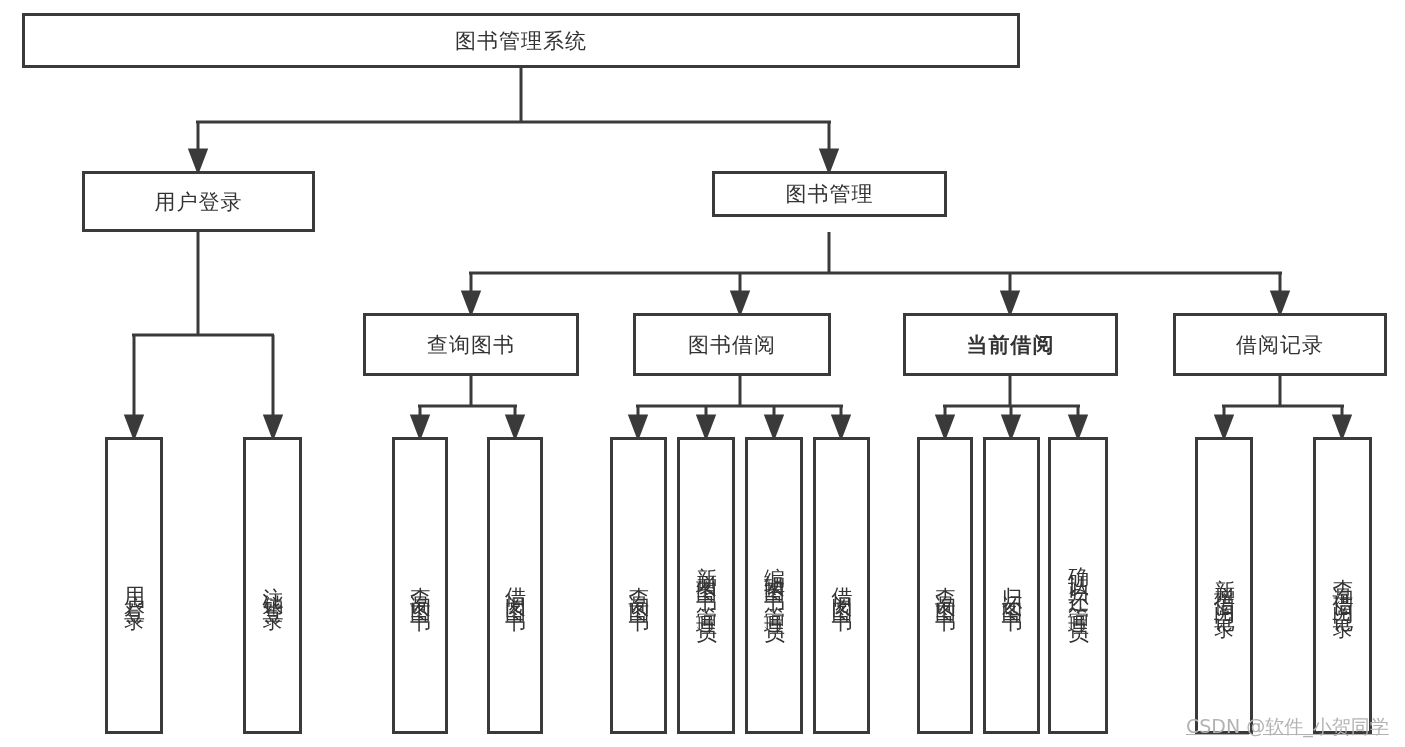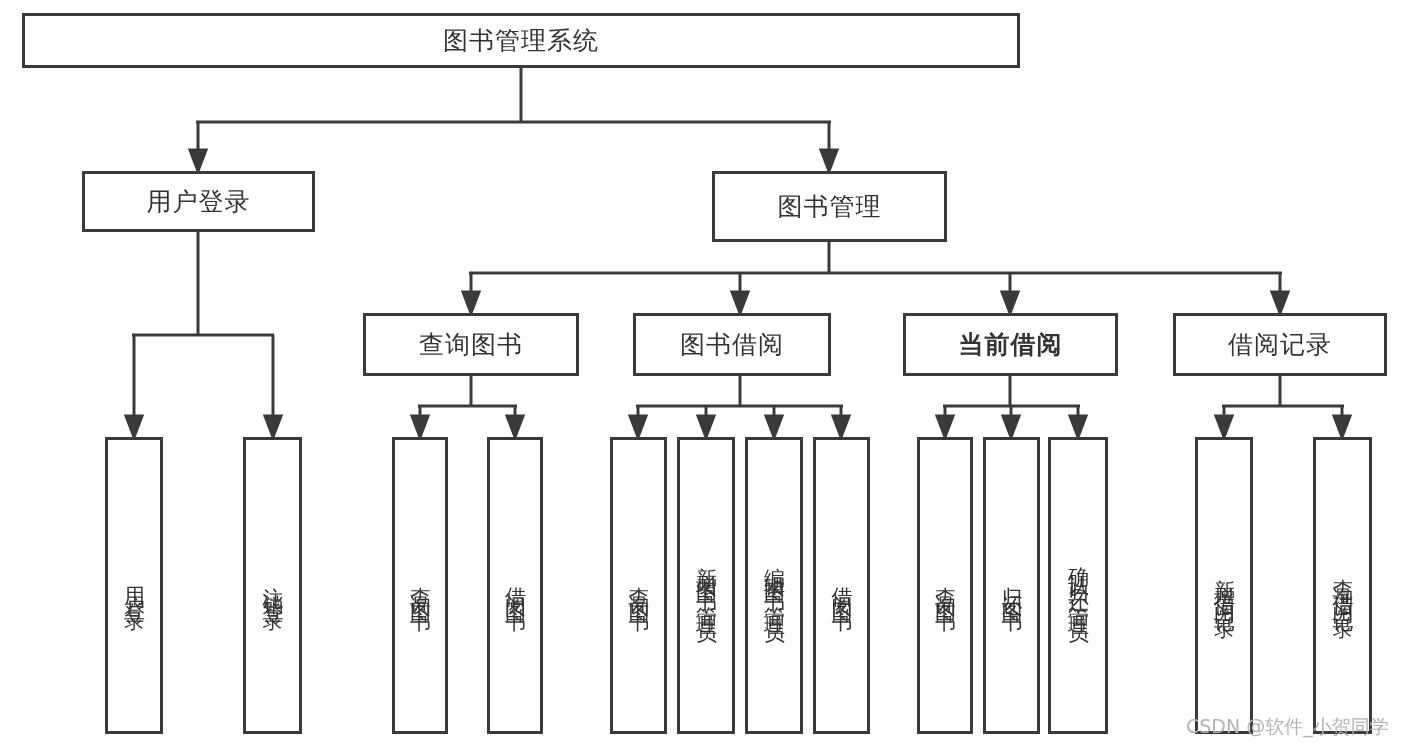--- a/index.html
+++ b/index.html
@@ -26,40 +26,41 @@
     box-sizing: border-box;
     border: 3px solid #3a3a3a;
     background: #ffffff;
     display: flex;
     align-items: center;
     justify-content: center;
     color: #333333;
     z-index: 2;
   }
   .hnode {
-    font-size: 25px;
+    font-size: 21px;
     letter-spacing: 1px;
     white-space: nowrap;
   }
   .vnode .vtext {
     writing-mode: vertical-rl;
     text-orientation: mixed;
     font-size: 21px;
     line-height: 1;
     letter-spacing: 8px;
     white-space: nowrap;
   }
   .watermark {
     position: absolute;
     left: 1186px;
     top: 714px;
     font-size: 19px;
     color: #b3b3b3;
     white-space: nowrap;
     z-index: 3;
+    text-decoration: underline;
   }
 </style>
 </head>
 <body>
 
 <div class="canvas">
 
   <svg class="connectors" width="1405" height="747" viewBox="0 0 1405 747" stroke="#3a3a3a" stroke-width="3" fill="#3a3a3a">
 
     <line x1="521" y1="68" x2="521" y2="122"></line>
@@ -122,21 +123,21 @@
     <polygon points="1334,416 1350,416 1342,437"></polygon>
   </svg>
 
   <div class="node hnode" style="left:22px; top:13px; width:998px; height:55px;">
     <span>图书管理系统</span>
   </div>
 
   <div class="node hnode" style="left:82px; top:171px; width:233px; height:61px;">
     <span>用户登录</span>
   </div>
-  <div class="node hnode" style="left:712px; top:171px; width:235px; height:71px;">
+  <div class="node hnode" style="left:712px; top:171px; width:235px; height:46px;">
     <span>图书管理</span>
   </div>
 
   <div class="node hnode" style="left:363px; top:313px; width:216px; height:63px;">
     <span>查询图书</span>
   </div>
   <div class="node hnode" style="left:633px; top:313px; width:198px; height:63px;">
     <span>图书借阅</span>
   </div>
   <div class="node hnode" style="left:903px; top:313px; width:215px; height:63px;font-weight:bold;">

